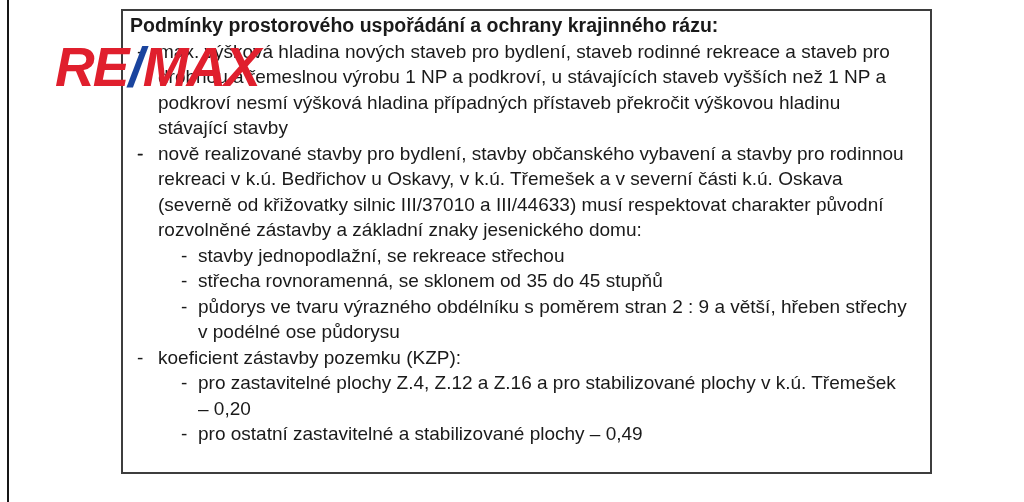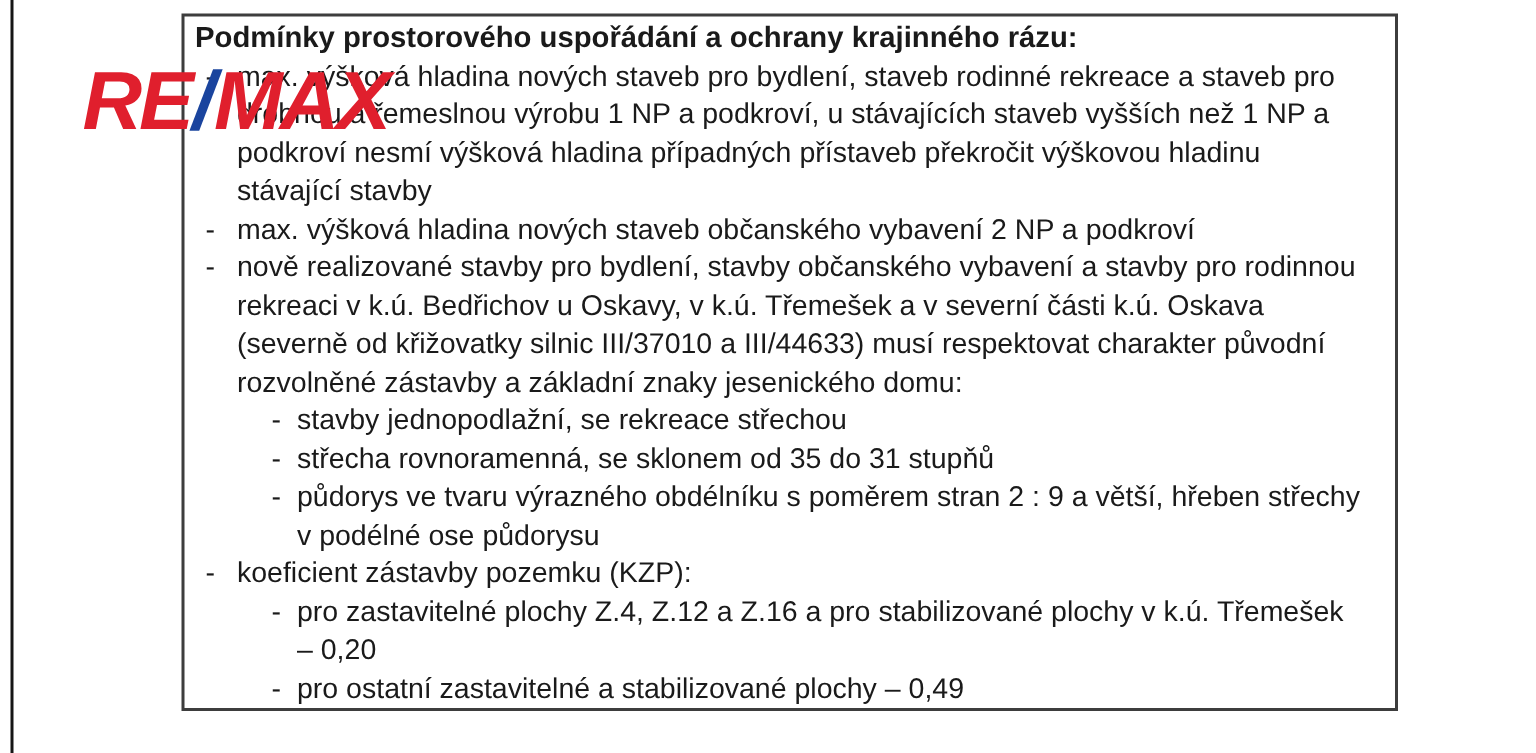--- a/index.html
+++ b/index.html
@@ -90,34 +90,33 @@
 
     <ul class="blist">
 
       <li class="bitem">
         <span class="dash">-</span>
         <span>max. výšková hladina nových staveb pro bydlení, staveb rodinné rekreace a staveb pro drobnou a řemeslnou výrobu 1 NP a podkroví, u stávajících staveb vyšších než 1 NP a podkroví nesmí výšková hladina případných přístaveb překročit výškovou hladinu stávající stavby</span>
       </li>
 
       <li class="bitem">
         <span class="dash">-</span>
-        <span>max. výšková hladina nových staveb občanského vybavení 2 NP a podkroví</span>
       </li>
 
       <li class="bitem">
         <span class="dash">-</span>
         <span>nově realizované stavby pro bydlení, stavby občanského vybavení a stavby pro rodinnou rekreaci v k.ú. Bedřichov u Oskavy, v k.ú. Třemešek a v severní části k.ú. Oskava (severně od křižovatky silnic III/37010 a III/44633) musí respektovat charakter původní rozvolněné zástavby a základní znaky jesenického domu:</span>
         <ul class="sublist">
           <li class="subitem">
             <span class="dash">-</span>
             <span>stavby jednopodlažní, se rekreace střechou</span>
           </li>
           <li class="subitem">
             <span class="dash">-</span>
-            <span>střecha rovnoramenná, se sklonem od 35 do 31 stupňů</span>
+            <span>střecha rovnoramenná, se sklonem od 35 do 45 stupňů</span>
           </li>
           <li class="subitem">
             <span class="dash">-</span>
             <span>půdorys ve tvaru výrazného obdélníku s poměrem stran 2 : 9 a větší, hřeben střechy v podélné ose půdorysu</span>
           </li>
         </ul>
       </li>
 
       <li class="bitem">
         <span class="dash">-</span>

